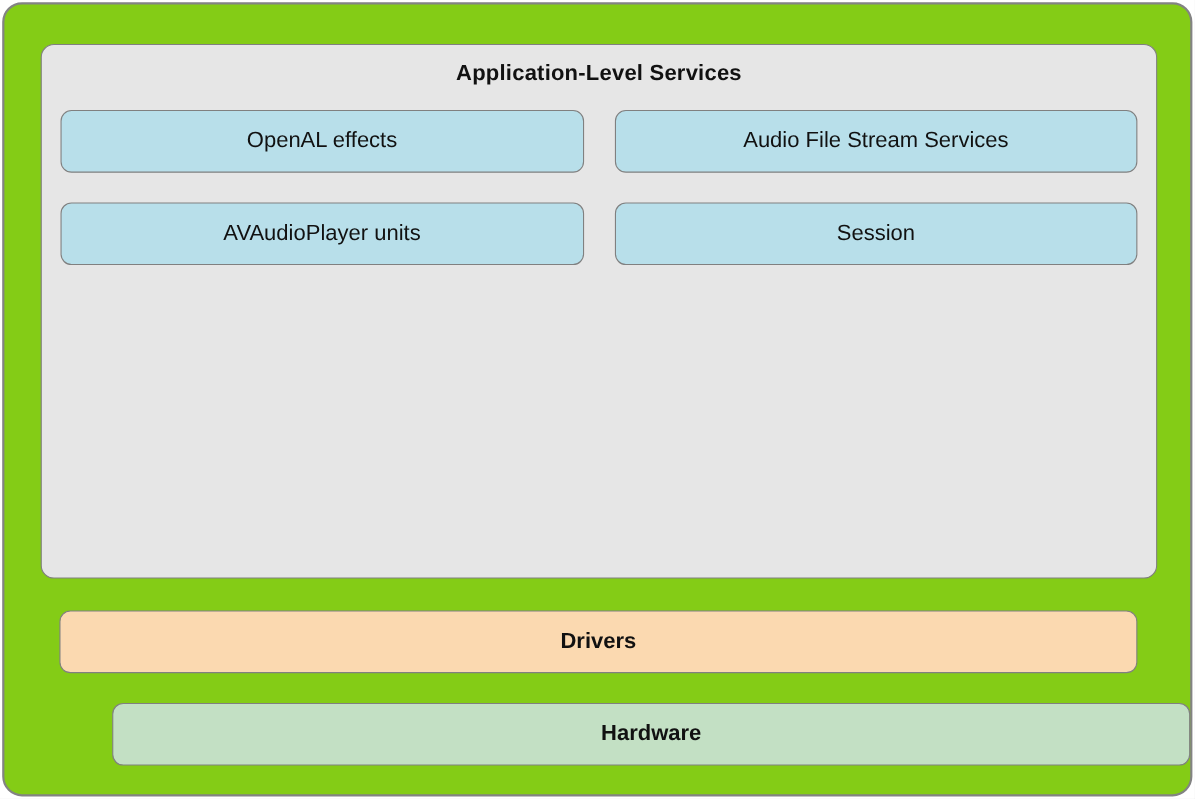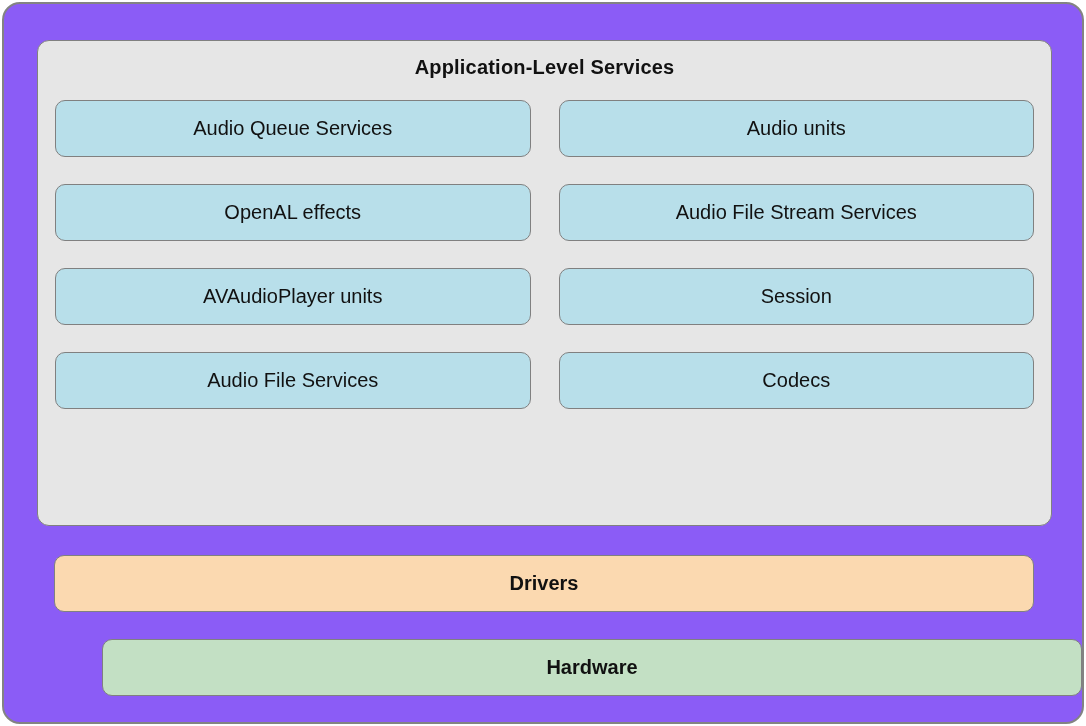--- a/index.html
+++ b/index.html
@@ -10,21 +10,21 @@
     background: #ffffff;
     font-family: "Liberation Sans", sans-serif;
     color: #111111;
   }
   * { box-sizing: border-box; }
 
   .frame {
     position: absolute;
     left: 2px; top: 2px;
     width: 1082px; height: 722px;
-    background: #8b5cf6;
+    background: #84cc16;
     border: 2.5px solid var(--border_outer, #838383);
     border-radius: 18px;
   }
 
   .panel {
     position: absolute;
     left: 33px; top: 36px;
     width: 1015px; height: 486px;
     background: var(--panel_bg, #e6e6e6);
     border: 1.5px solid var(--border_box, #808080);
@@ -83,31 +83,27 @@
 </head>
 <body>
 
 <div class="frame">
 
   <div class="panel">
     <div class="panel-title">Application-Level Services</div>
 
     <div class="cols">
       <div class="col">
-        <div class="service-box">Audio Queue Services</div>
         <div class="service-box">OpenAL effects</div>
         <div class="service-box">AVAudioPlayer units</div>
-        <div class="service-box">Audio File Services</div>
       </div>
 
       <div class="col">
-        <div class="service-box">Audio units</div>
         <div class="service-box">Audio File Stream Services</div>
         <div class="service-box">Session</div>
-        <div class="service-box">Codecs</div>
       </div>
     </div>
   </div>
 
   <div class="layer-bar drivers">Drivers</div>
 
   <div class="layer-bar hardware">Hardware</div>
 
 </div>
 

